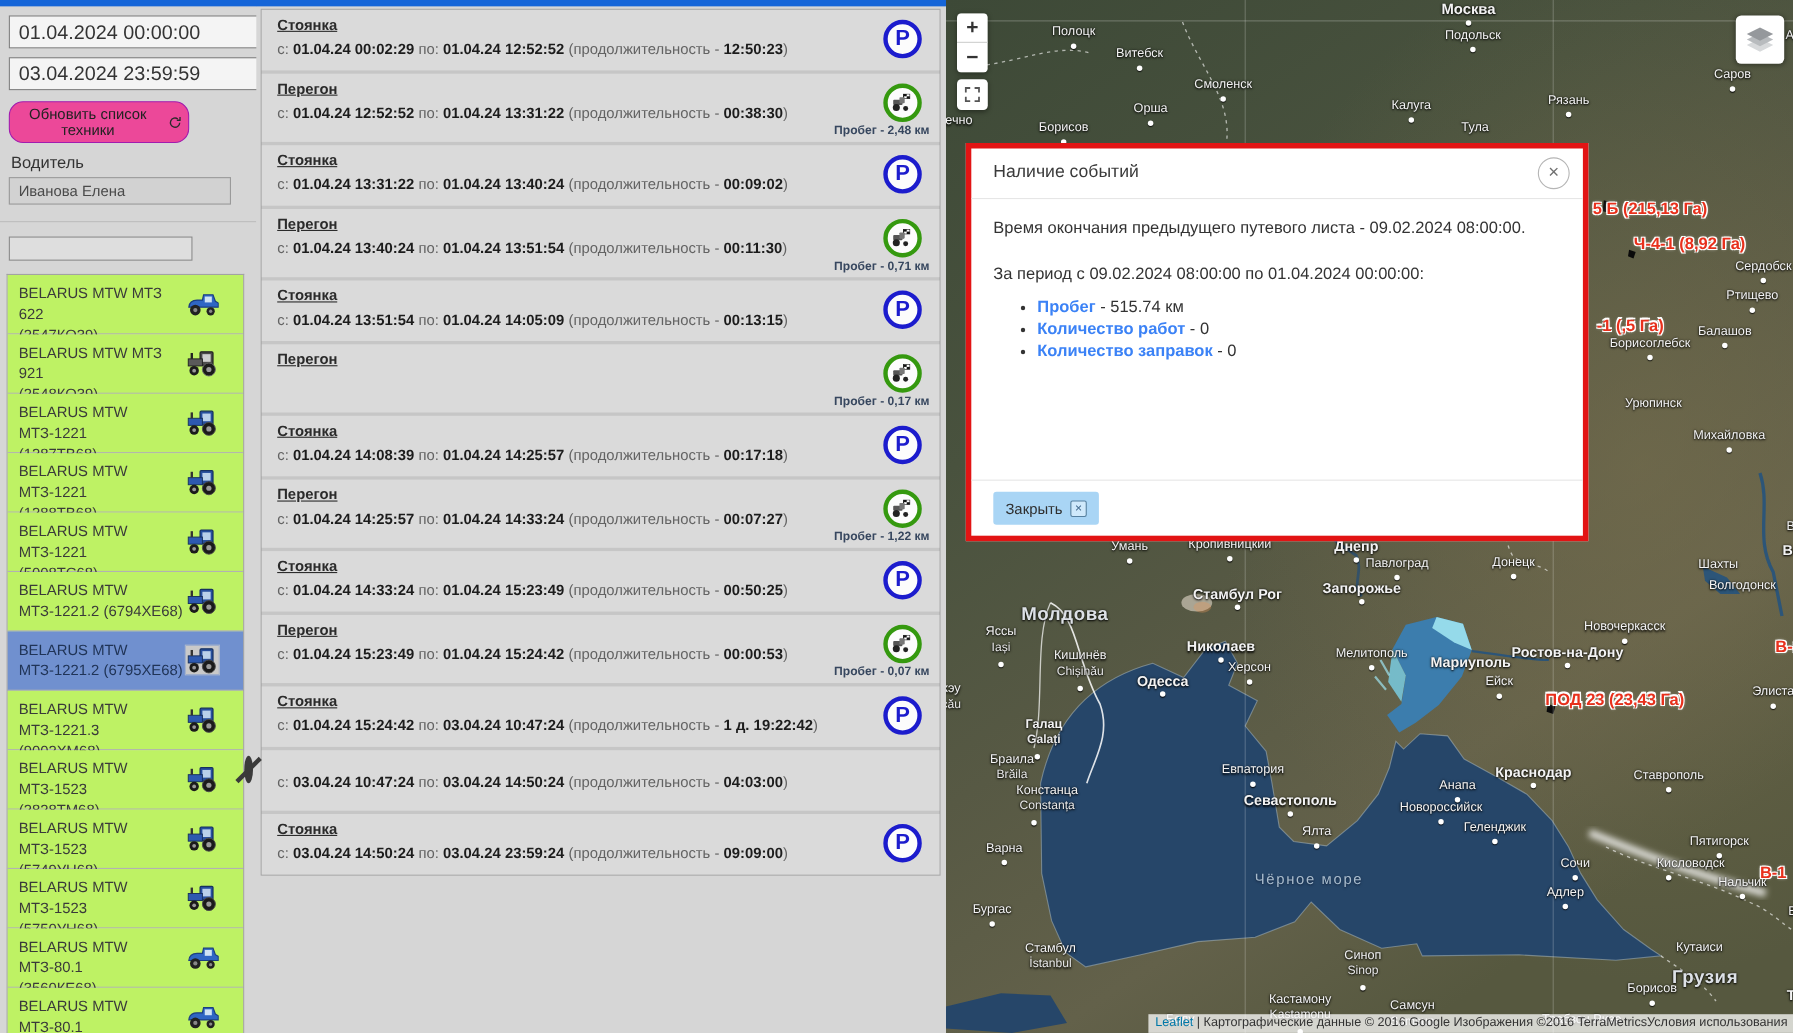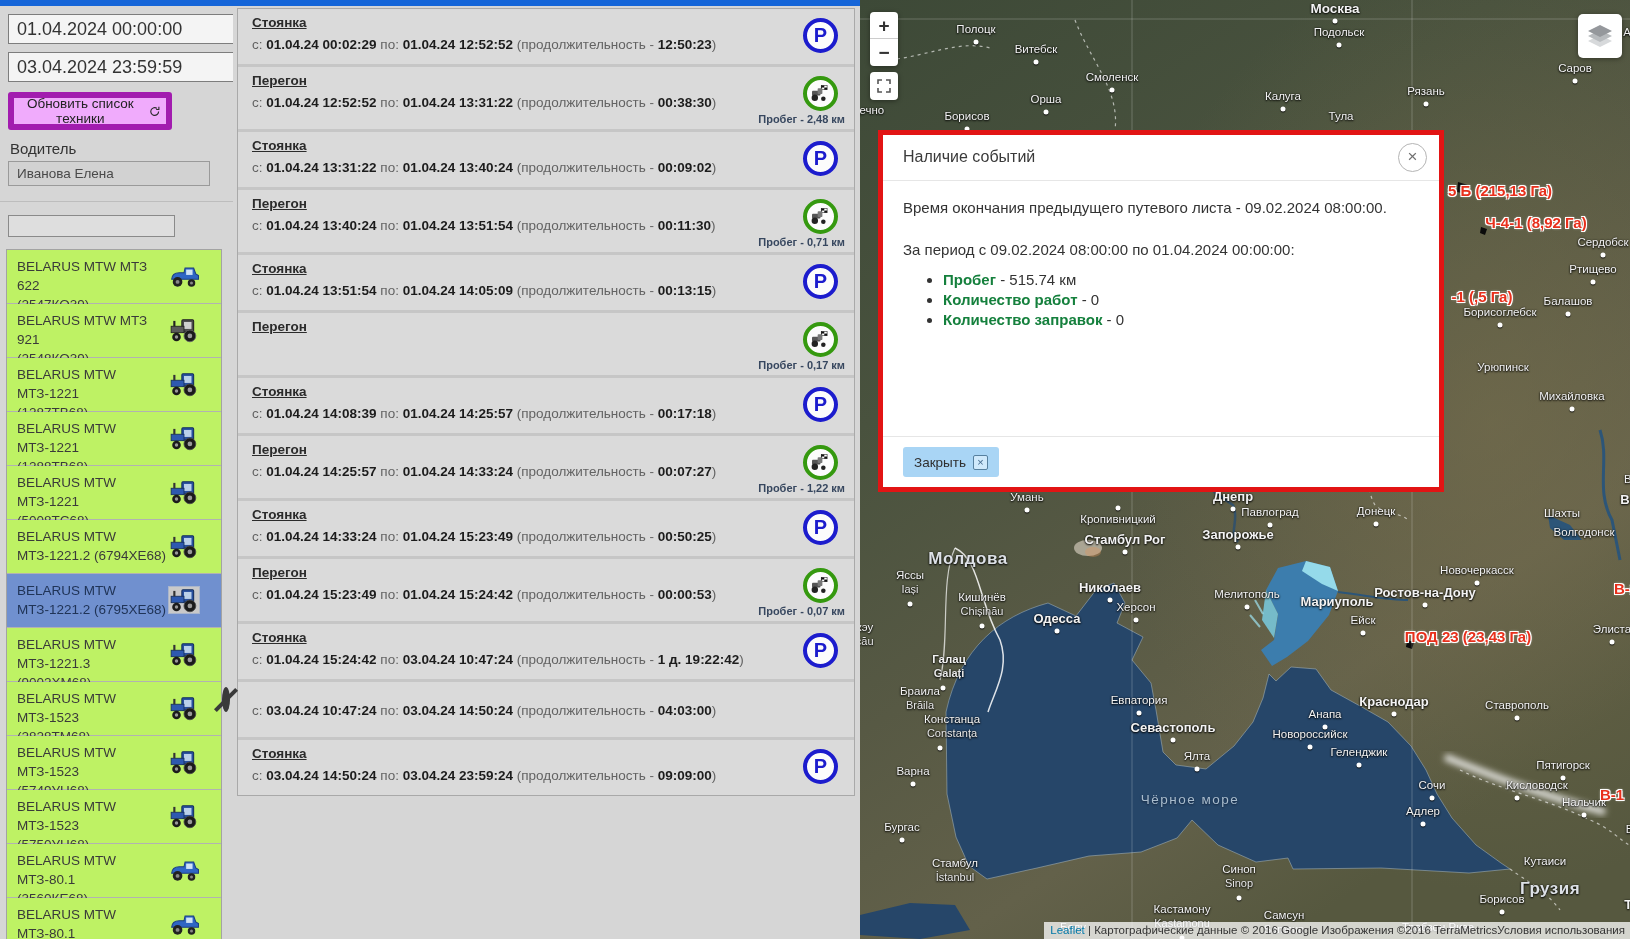--- a/index.html
+++ b/index.html
@@ -14,22 +14,22 @@
   
   .sidebar{position:absolute;left:0;top:6px;width:233px;bottom:0;background:#d6d6d6;}
   .daterow{display:flex;margin:8px 10px 0 8px;height:30px;gap:4px;}
   .daterow input{
     flex:1;height:30px;box-sizing:border-box;border:1px solid #7d7d7d;background:#f4f4f4;
     font-family:inherit;font-size:18px;color:#333;padding:0 8px;outline:none;
   }
   .calbtn{width:31px;height:30px;box-sizing:border-box;border:1px solid #7d7d7d;background:#f6f6f6;
     display:flex;align-items:center;justify-content:center;padding:0;}
   .refresh{
-    margin:10px 0 0 8px;height:38px;width:164px;border:6px solid #a21caf;border-radius:3px;
-    background:#f0abfc;font-family:inherit;font-size:13.5px;color:#222;
+    margin:10px 0 0 8px;height:38px;width:164px;border:1px solid #a21caf;border-radius:13px;
+    background:#ec4899;font-family:inherit;font-size:13.5px;color:#222;
     display:flex;align-items:center;justify-content:center;gap:8px;
   }
   .drv-label{margin:10px 0 4px 10px;font-size:15px;color:#333;}
   .drv-input{
     display:block;margin:0 12px 0 8px;width:202px;height:25px;box-sizing:border-box;
     border:1px solid #9a9a9a;background:#d2d2d2;color:#4a4a4a;font-family:inherit;font-size:13.5px;padding:0 8px;
   }
   .sb-sep{margin-top:15px;border-top:1px solid #bdbdbd;}
   .search-input{
     display:block;margin:13px 0 0 8px;width:167px;height:22px;box-sizing:border-box;
@@ -100,21 +100,21 @@
     background:#fff;border:5px solid #e21414;z-index:50;}
   .m-head{height:45px;border-bottom:1px solid #e6e6e6;position:relative;}
   .m-title{position:absolute;left:20px;top:13px;font-size:16px;color:#3a3a3a;}
   .m-close{position:absolute;right:12px;top:8px;width:29px;height:29px;box-sizing:border-box;
     border:1px solid #b5b5b5;border-radius:50%;background:#fff;color:#707070;
     font-size:17px;line-height:26px;text-align:center;cursor:pointer;}
   .m-body{padding:18px 20px 0 20px;font-size:15px;color:#333;}
   .m-line2{margin-top:25px;}
   .m-list{margin:13px 0 0 0;padding-left:40px;}
   .m-list li{margin:3px 0;color:#333;}
-  .m-list b{color:#15803d;}
+  .m-list b{color:#3b82f6;}
   .m-foot{position:absolute;left:0;right:0;bottom:0;height:50px;border-top:1px solid #e6e6e6;}
   .m-closebtn{position:absolute;left:20px;top:10px;height:30px;padding:0 11px;border:0;border-radius:3px;
     background:#a9d5f5;font-family:inherit;font-size:13.5px;color:#2f2f2f;
     display:flex;align-items:center;gap:7px;cursor:pointer;}
   .btn-x{display:inline-block;width:15px;height:15px;box-sizing:border-box;border:1px solid #56809f;
     border-radius:2px;background:#cfe9fb;color:#41688c;font-size:11px;line-height:13px;text-align:center;}
 </style>
 </head>
 <body>
 
@@ -587,21 +587,21 @@
     </div>
     <div class="cdot" style="left: 752px; top: 642px;"></div>
     <div class="city " style="left: 516px; top: 512px;">
       <div>Донецк</div>
     </div>
     <div class="cdot" style="left: 516px; top: 524px;"></div>
     <div class="city " style="left: 167px; top: 498px;">
       <div>Умань</div>
     </div>
     <div class="cdot" style="left: 167px; top: 510px;"></div>
-    <div class="city " style="left: 258px; top: 496px; margin-top: 24px;">
+    <div class="city " style="left: 258px; top: 496px;">
       <div>Кропивницкий</div>
     </div>
     <div class="cdot" style="left: 258px; top: 508px;"></div>
     <div class="city m" style="left: 373px; top: 497px;">
       <div>Днепр</div>
     </div>
     <div class="cdot" style="left: 373px; top: 509px;"></div>
     <div class="city " style="left: 410px; top: 513px;">
       <div>Павлоград</div>
     </div>

